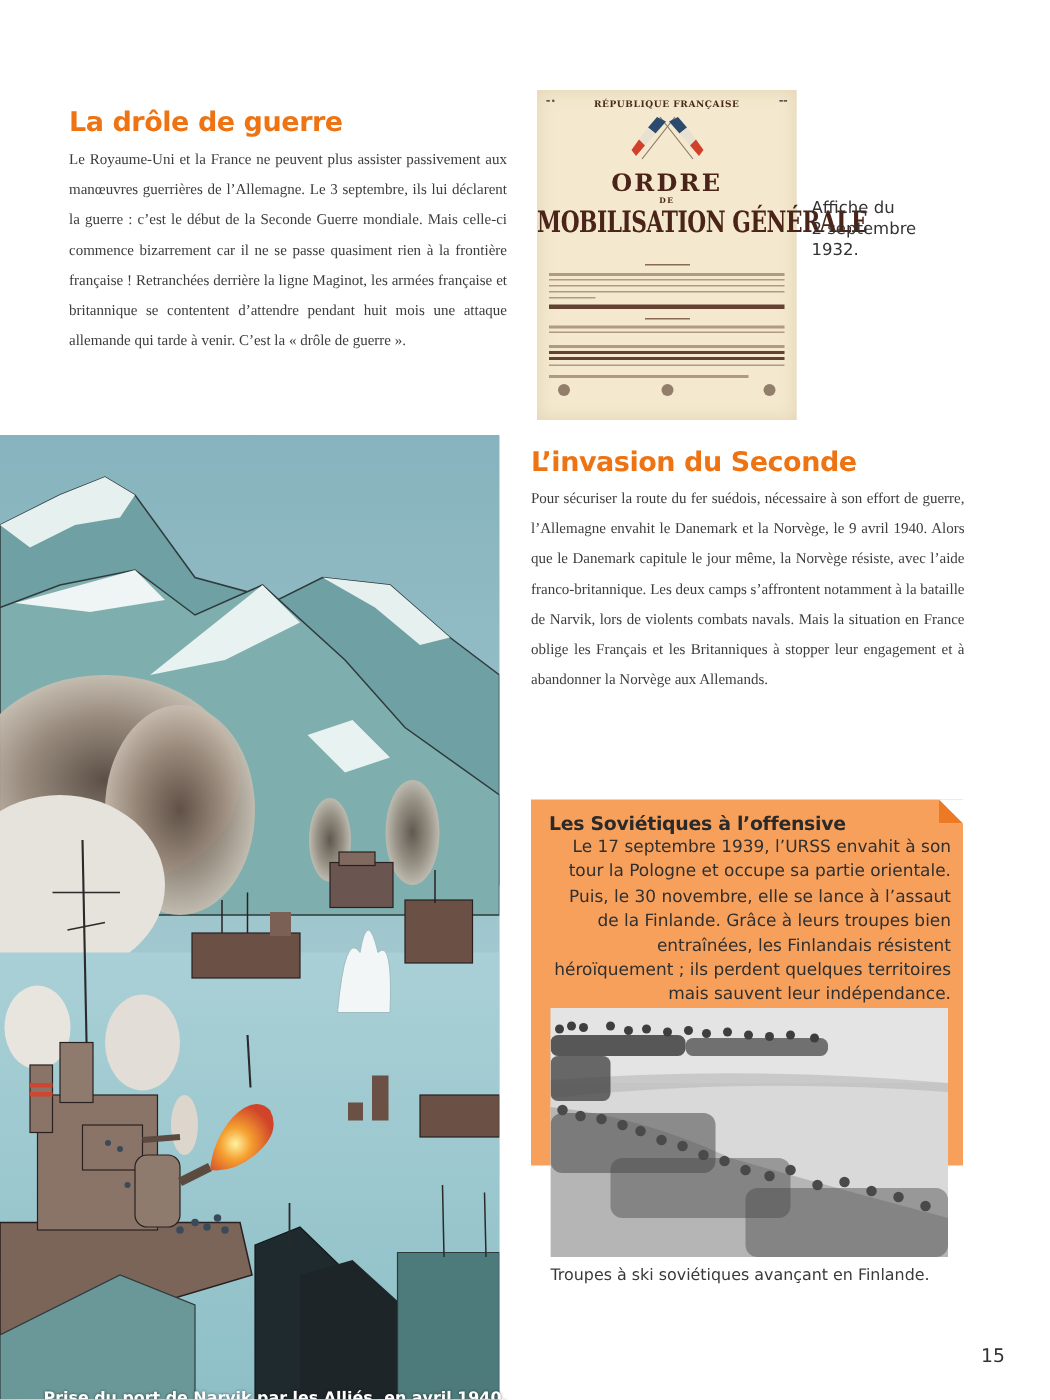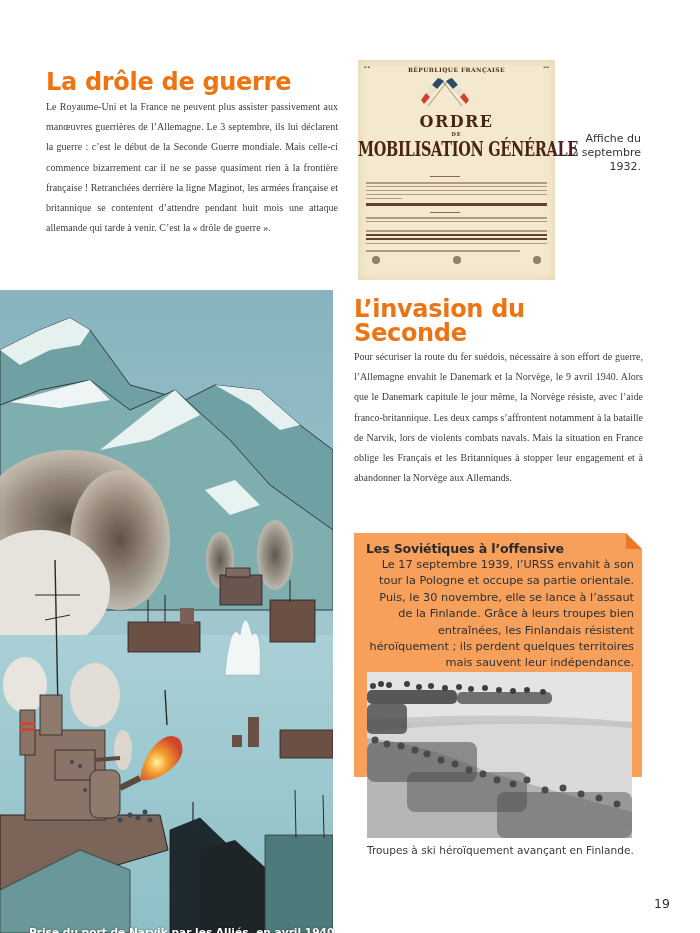--- a/index.html
+++ b/index.html
@@ -1,23 +1,23 @@
 <!DOCTYPE html>
 <html><head>
 <meta charset="utf-8">
 <style>
   html, body { margin:0; padding:0; }
   body { width:700px; height:933px; background:#ffffff; position:relative; overflow:hidden; font-family:"Liberation Serif", serif; color:#3a3a3a; }
   .abs { position:absolute; }
-  h2.heading { margin:0; color:#ee7413; font-family:"DejaVu Sans", sans-serif; font-weight:bold; font-size:24px; line-height:24px; letter-spacing:-0.3px; }
+  h2.heading { margin:0; color:#ee7413; font-family:"DejaVu Sans", sans-serif; font-weight:bold; font-size:18px; line-height:24px; letter-spacing:-0.3px; }
   p.body { margin:0; font-size:10px; line-height:20.2px; text-align:justify; color:#3c3c3c; hyphens:auto; }
-  .caption { font-family:"DejaVu Sans", sans-serif; font-size:11px; line-height:14px; color:#333;text-align:right; }
+  .caption { font-family:"DejaVu Sans", sans-serif; font-size:11px; line-height:14px; color:#333; }
 
   
-  .poster { left:358px; top:60px; width:197px; height:220px; background:#f4e9cf; box-shadow:inset 0 0 12px rgba(180,150,90,0.25); }
+  .poster { left:358px; top:60px; width:173px; height:220px; background:#f4e9cf; box-shadow:inset 0 0 12px rgba(180,150,90,0.25); }
   .poster .p-top { position:absolute; top:6px; left:0; width:100%; text-align:center; font-family:"DejaVu Serif", serif; font-weight:bold; font-size:6px; color:#4a2a1a; letter-spacing:0.4px; }
   .poster .p-corner-l { position:absolute; top:5px; left:6px; font-size:3px; color:#555; font-family:"DejaVu Sans", sans-serif; }
   .poster .p-corner-r { position:absolute; top:5px; right:6px; font-size:3px; color:#555; font-family:"DejaVu Sans", sans-serif; }
   .poster .flags { position:absolute; top:16px; left:62px; width:50px; height:32px; }
   .poster .p-ordre { position:absolute; top:52px; left:0; width:100%; text-align:center; font-family:"DejaVu Serif", serif; font-weight:bold; font-size:16px; color:#4a2418; letter-spacing:1.5px; }
   .poster .p-de { position:absolute; top:71px; left:0; width:100%; text-align:center; font-family:"DejaVu Serif", serif; font-weight:bold; font-size:5px; color:#4a2418; letter-spacing:1px; }
   .poster .p-mob { position:absolute; top:77px; left:0; width:100%; text-align:center; font-family:"DejaVu Serif", serif; font-weight:bold; font-size:14.5px; color:#4a2418; transform:scaleY(1.35); transform-origin:top; letter-spacing:-0.3px; white-space:nowrap; }
   .poster .rule { position:absolute; left:72px; width:30px; height:1px; background:#8a6a50; }
   .poster .lines { position:absolute; left:8px; right:8px; }
   .poster .lines div { height:1.5px; background:#7a5a45; opacity:0.55; margin-bottom:2.4px; }
@@ -261,16 +261,16 @@
           <circle cx="196" cy="116" r="3.5"></circle>
           <circle cx="214" cy="122" r="3.5"></circle>
         <circle cx="232" cy="126" r="3.5"></circle>
           <circle cx="250" cy="132" r="3.5"></circle>
         <rect x="0" y="70" width="110" height="40" rx="8" opacity="0.55"></rect>
         <rect x="40" y="100" width="120" height="40" rx="8" opacity="0.45"></rect>
         <rect x="130" y="120" width="135" height="46" rx="8" opacity="0.45"></rect>
       </g>
     </svg>
   </div>
-  <div class="pcaption">Troupes à ski héroïquement avançant en Finlande.</div>
-</div>
-
-<div class="abs pagenum">19</div>
+  <div class="pcaption">Troupes à ski soviétiques avançant en Finlande.</div>
+</div>
+
+<div class="abs pagenum">15</div>
 
 </body></html>

